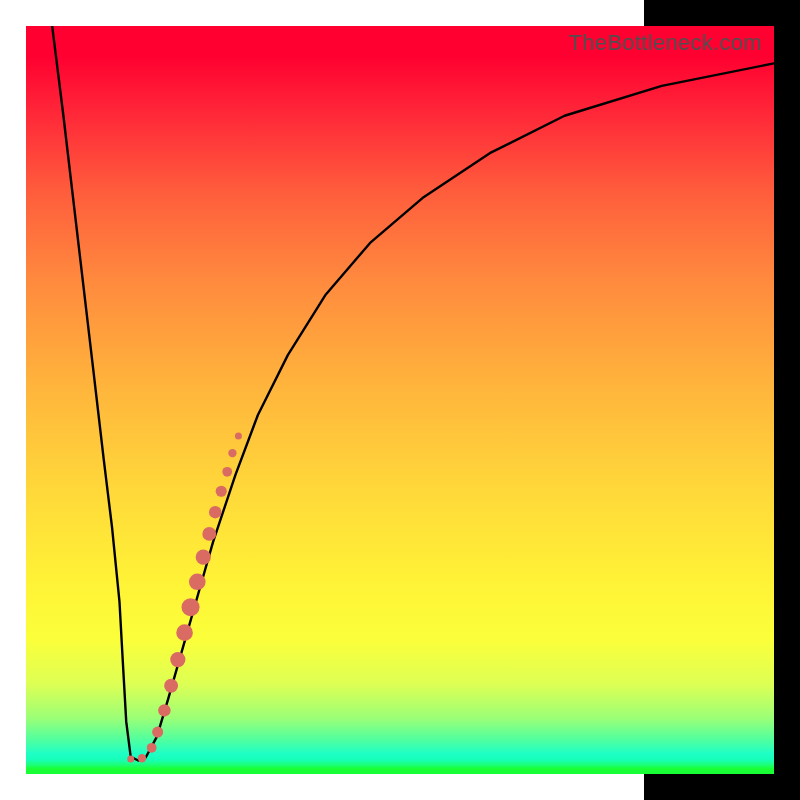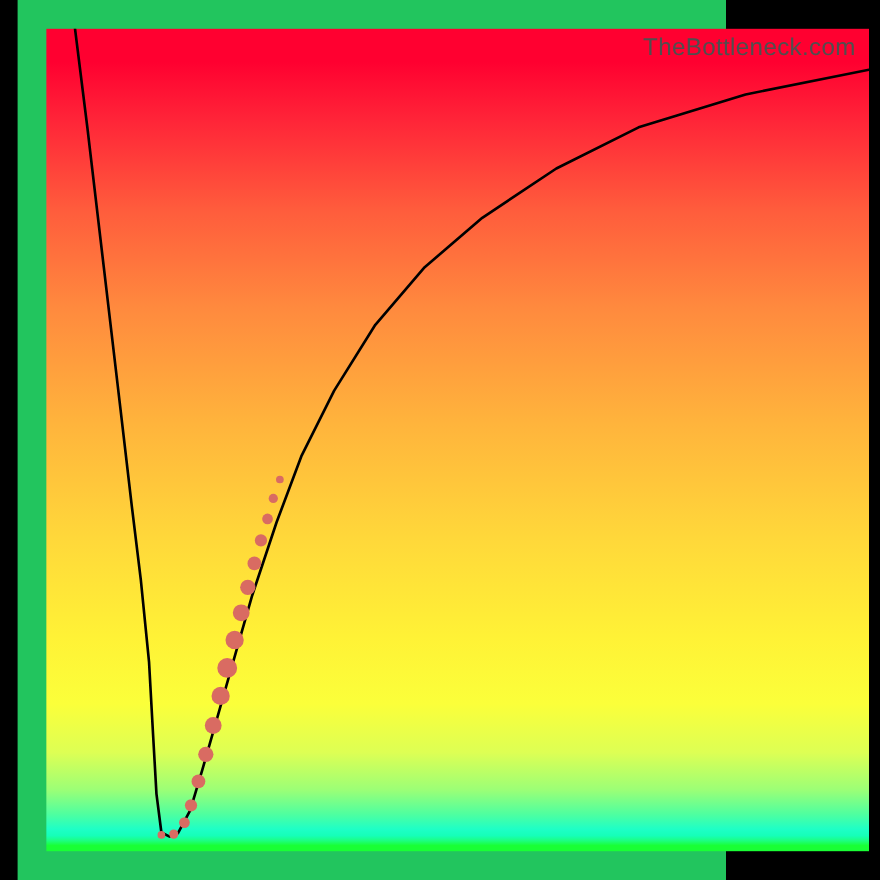--- a/index.html
+++ b/index.html
@@ -7,23 +7,22 @@
     padding: 0;
     width: 800px;
     height: 800px;
     overflow: hidden;
     background: #000;
     font-family: Arial, Helvetica, sans-serif;
   }
   .outer {
     width: 644px;
     height: 800px;
-    background: #22c55e;
+    background: #ffffff;
     position: relative;
-    margin-left: 16px;
   }
   .plot {
     position: absolute;
     left: 26px;
     top: 26px;
     width: 748px;
     height: 748px;
     overflow: hidden;
   }
   .gradient {

